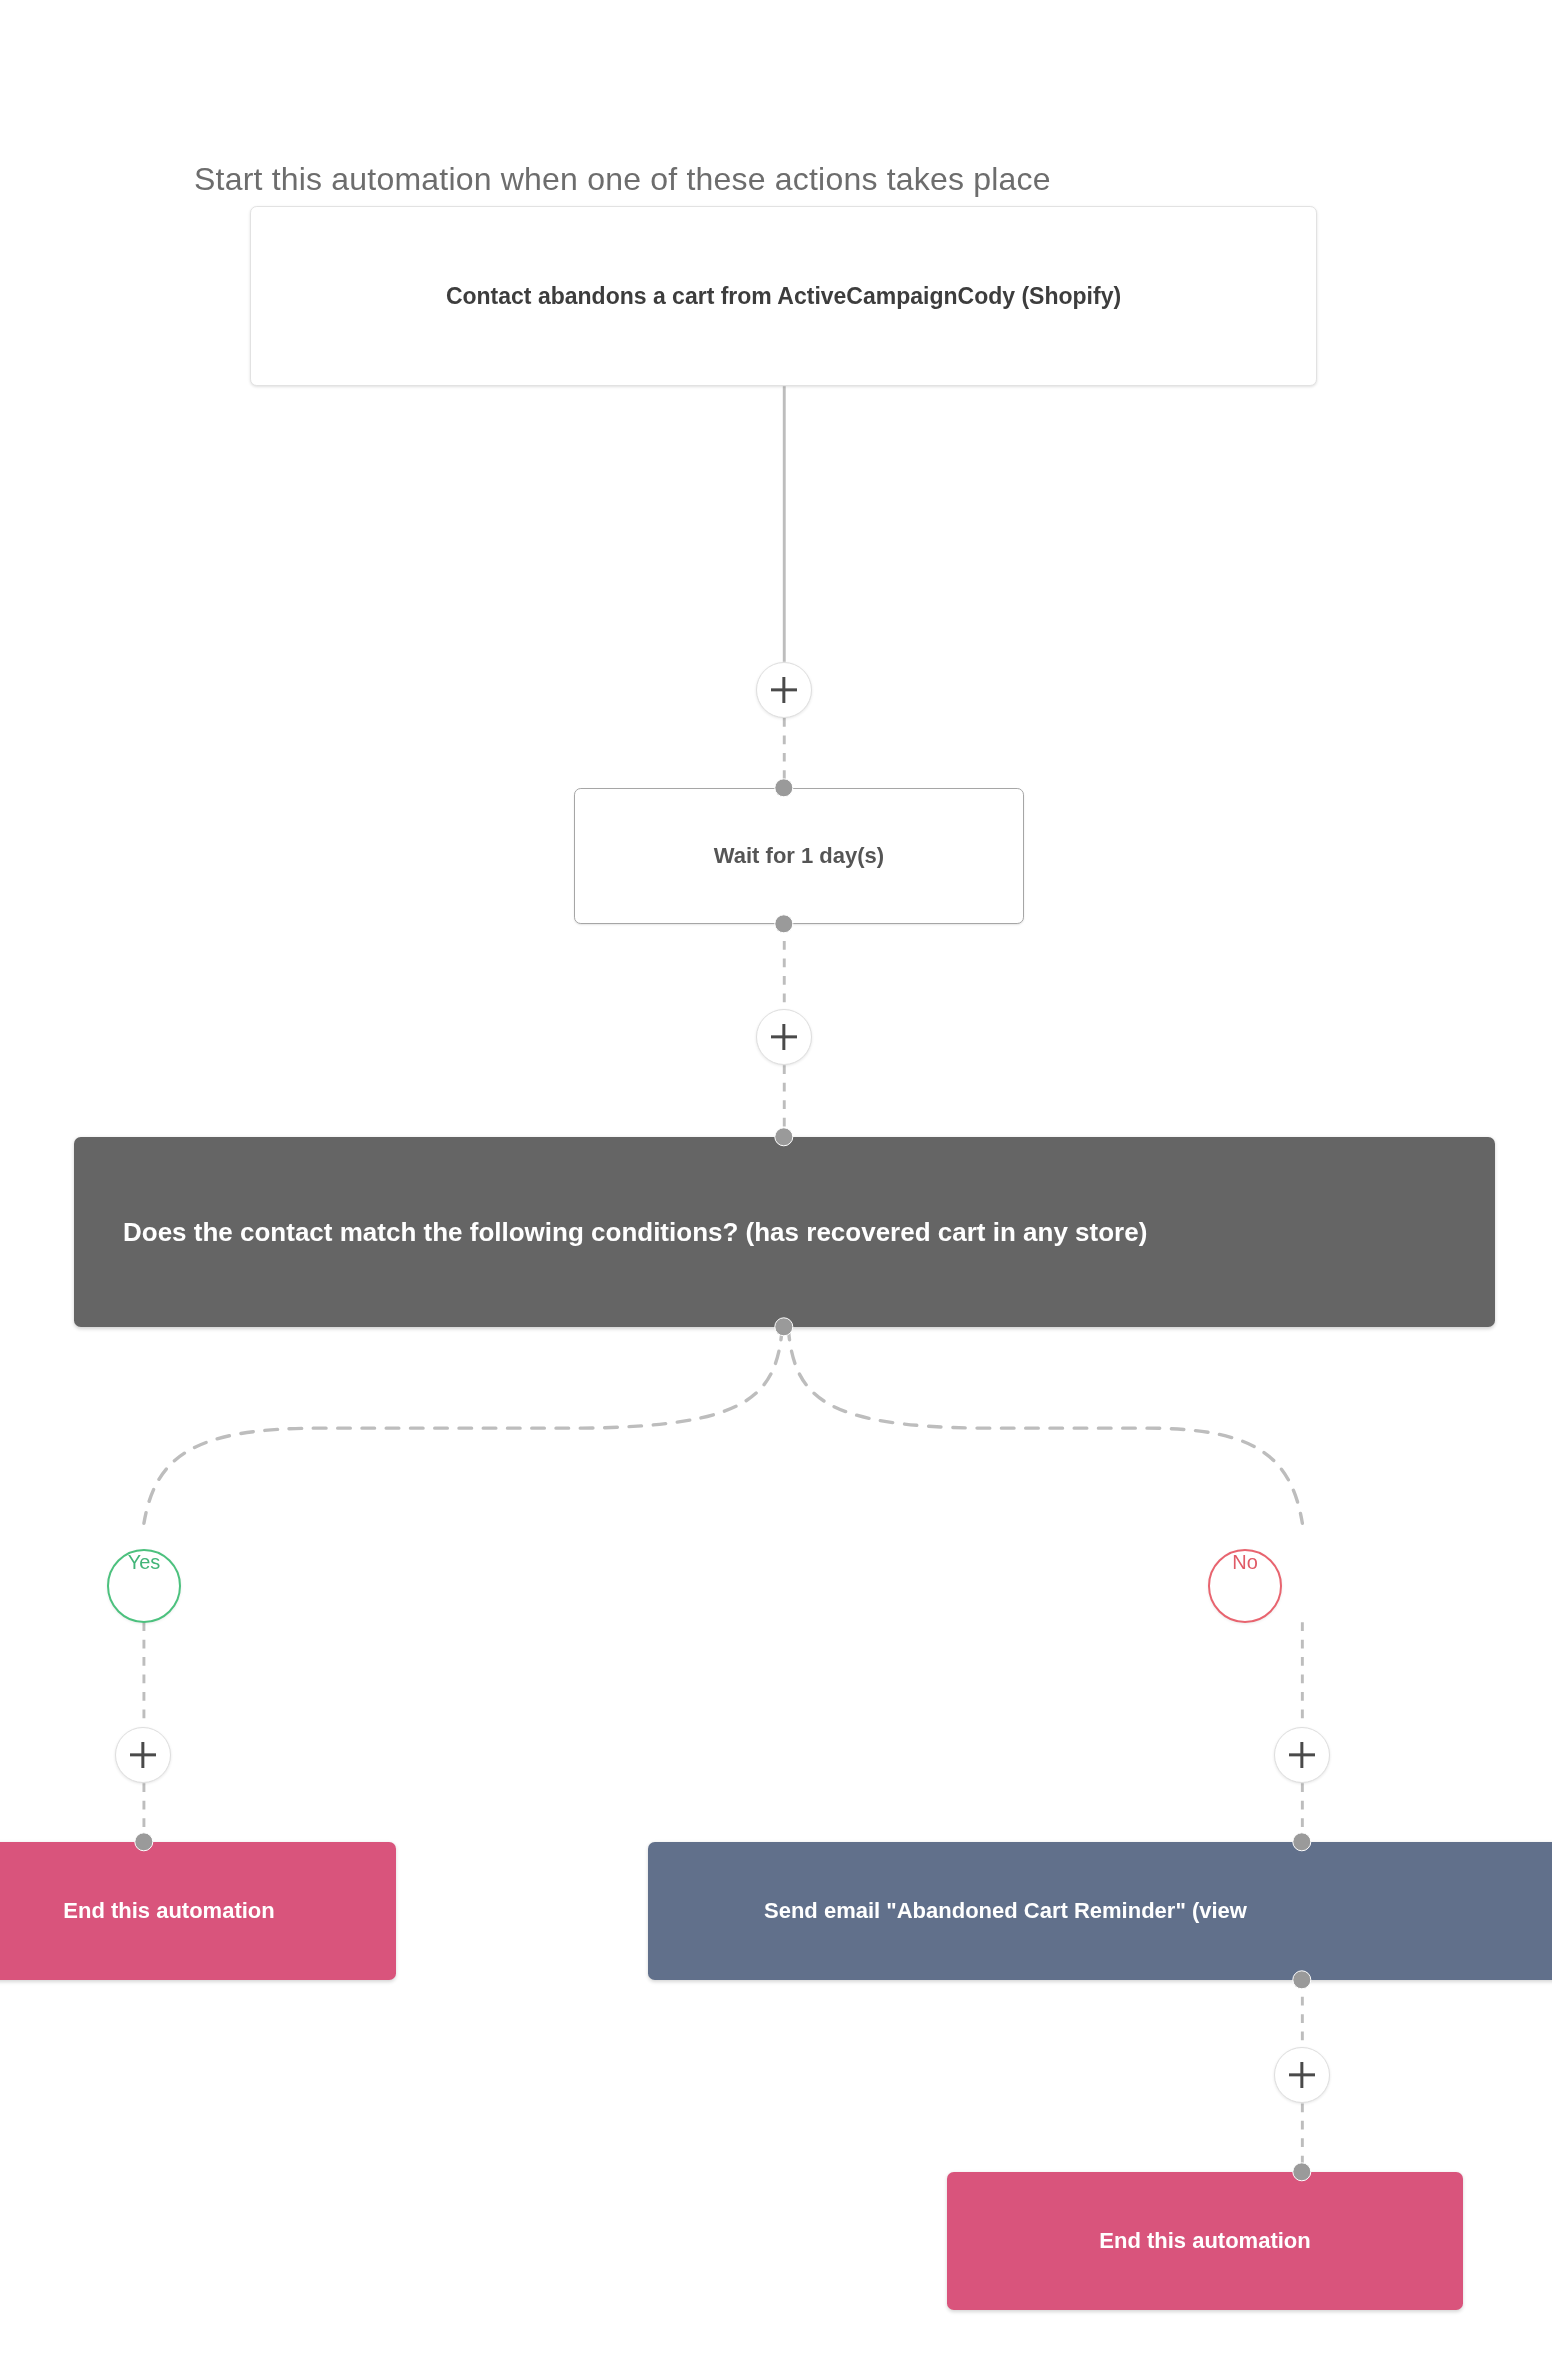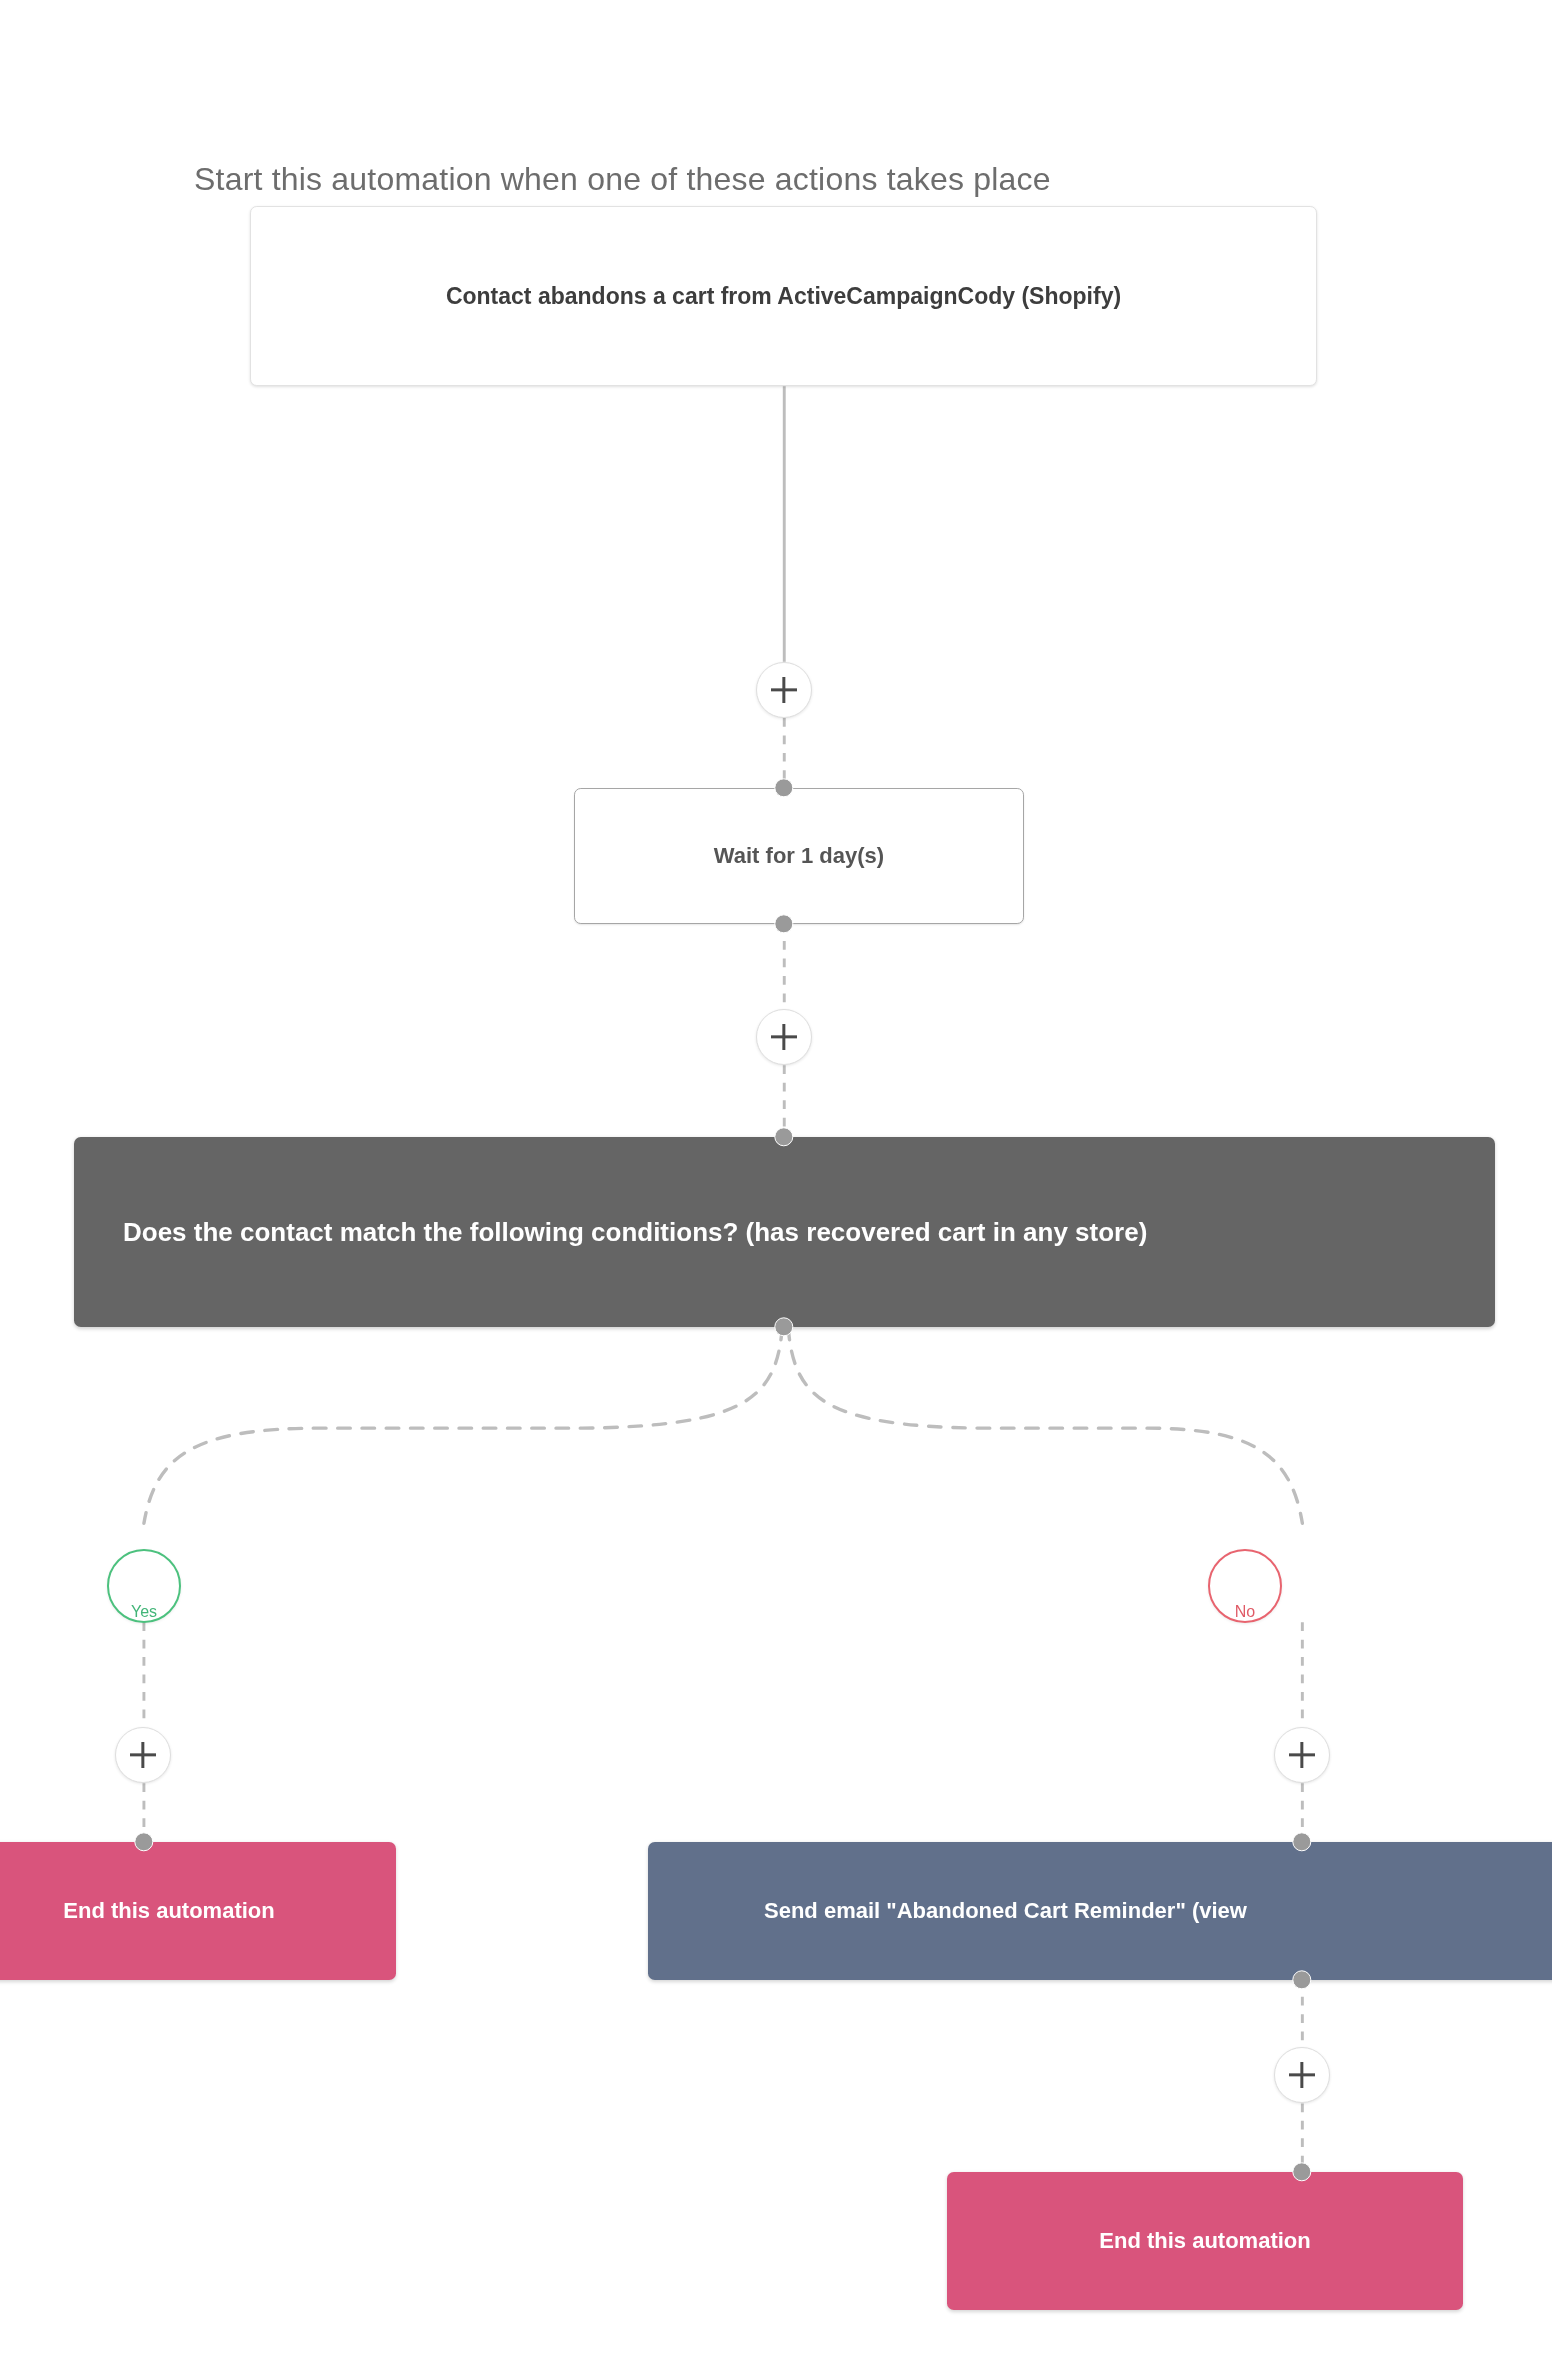--- a/index.html
+++ b/index.html
@@ -127,23 +127,23 @@
   }
 
   
   .branch-circle {
     position: absolute;
     width: 74px;
     height: 74px;
     border-radius: 50%;
     background: #ffffff;
     display: flex;
-    align-items: flex-end;
+    align-items: flex-start;
     justify-content: center;
-    font-size: 16px;
+    font-size: 20px;
     font-weight: normal;
     box-shadow: 0 1px 2.9px rgba(0,0,0,0.08);
   }
   .branch-yes { border: 2.9px solid #4cc17e; color: #42b578; }
   .branch-no  { border: 2.9px solid #e8646f; color: #e05b67; }
 
   
   .dot {
     position: absolute;
     width: 19.4px;

